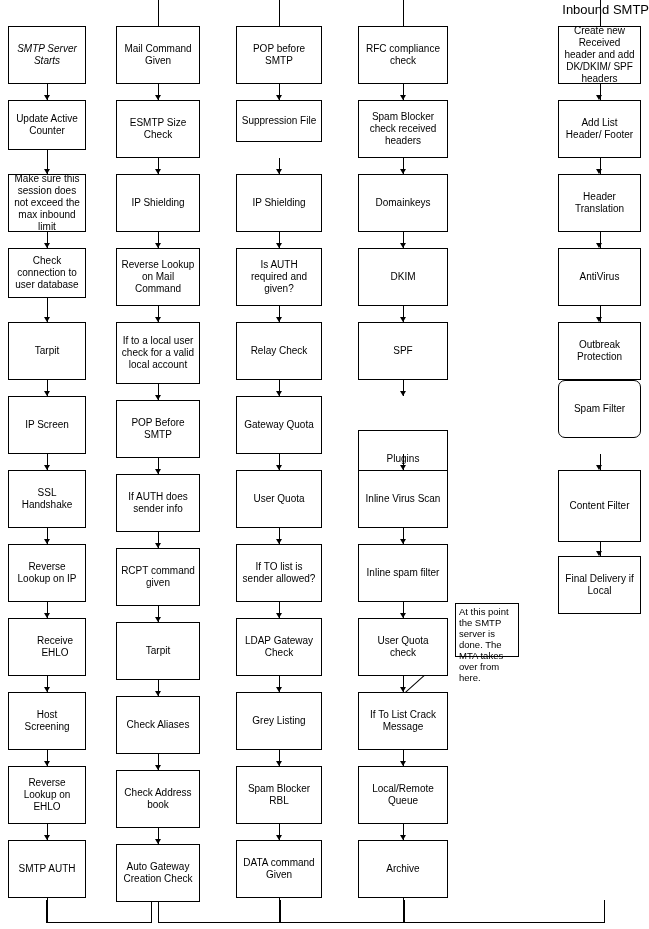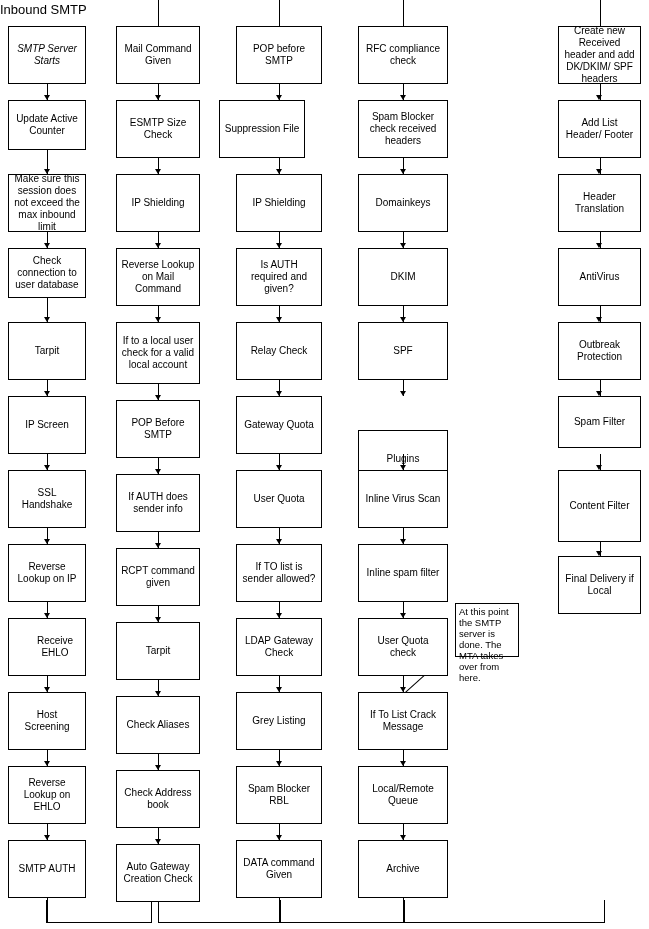--- a/index.html
+++ b/index.html
@@ -13,21 +13,21 @@
     font-family: "Liberation Sans", sans-serif;
     color: #000000;
     position: relative;
     overflow: hidden;
   }
   #title {
     position: absolute;
     top: 2px;
     left: 0;
     width: 649px;
-    text-align: left;
+    text-align: right;
     font-size: 13px;
     color: #000;
   }
   .column {
     position: absolute;
     top: 26px;
   }
   .node {
     position: absolute;
     box-sizing: border-box;
@@ -167,21 +167,21 @@
 <div class="arrowhead" style="left: 154.5px; top: 765px;"></div>
 <div class="node" style="left: 116px; top: 770px; width: 84px; height: 58px;">Check Address book</div>
 <div class="arrow" style="left: 158px; top: 828px; height: 16px;"></div>
 <div class="arrowhead" style="left: 154.5px; top: 839px;"></div>
 <div class="node" style="left: 116px; top: 844px; width: 84px; height: 58px;">Auto Gateway Creation Check</div>
 <div class="arrow" style="left: 158px; top: 902px; height: 20px;"></div>
 <div class="arrow" style="left: 158px; top: 0px; height: 26px;"></div>
 <div class="node" style="left: 236px; top: 26px; width: 86px; height: 58px;">POP before SMTP</div>
 <div class="arrow" style="left: 279px; top: 84px; height: 16px;"></div>
 <div class="arrowhead" style="left: 275.5px; top: 95px;"></div>
-<div class="node" style="left: 219px; top: 100px; width: 86px; height: 58px;">Suppression File</div>
+<div class="node" style="left: 236px; top: 100px; width: 86px; height: 42px;">Suppression File</div>
 <div class="arrow" style="left: 279px; top: 158px; height: 16px;"></div>
 <div class="arrowhead" style="left: 275.5px; top: 169px;"></div>
 <div class="node" style="left: 236px; top: 174px; width: 86px; height: 58px;">IP Shielding</div>
 <div class="arrow" style="left: 279px; top: 232px; height: 16px;"></div>
 <div class="arrowhead" style="left: 275.5px; top: 243px;"></div>
 <div class="node" style="left: 236px; top: 248px; width: 86px; height: 58px;">Is AUTH required and given?</div>
 <div class="arrow" style="left: 279px; top: 306px; height: 16px;"></div>
 <div class="arrowhead" style="left: 275.5px; top: 317px;"></div>
 <div class="node" style="left: 236px; top: 322px; width: 86px; height: 58px;">Relay Check</div>
 <div class="arrow" style="left: 279px; top: 380px; height: 16px;"></div>
@@ -251,20 +251,20 @@
 <div class="arrowhead" style="left: 596px; top: 169px;"></div>
 <div class="node" style="left: 558px; top: 174px; width: 83px; height: 58px;">Header Translation</div>
 <div class="arrow" style="left: 599.5px; top: 232px; height: 16px;"></div>
 <div class="arrowhead" style="left: 596px; top: 243px;"></div>
 <div class="node" style="left: 558px; top: 248px; width: 83px; height: 58px;">AntiVirus</div>
 <div class="arrow" style="left: 599.5px; top: 306px; height: 16px;"></div>
 <div class="arrowhead" style="left: 596px; top: 317px;"></div>
 <div class="node" style="left: 558px; top: 322px; width: 83px; height: 58px;">Outbreak Protection</div>
 <div class="arrow" style="left: 599.5px; top: 380px; height: 16px;"></div>
 <div class="arrowhead" style="left: 596px; top: 391px;"></div>
-<div class="node" style="left: 558px; top: 396px; width: 83px; height: 52px;">Spam Filter</div>
+<div class="node" style="left: 558px; top: 380px; width: 83px; height: 58px; border-radius: 7px;">Spam Filter</div>
 <div class="arrow" style="left: 599.5px; top: 454px; height: 16px;"></div>
 <div class="arrowhead" style="left: 596px; top: 465px;"></div>
 <div class="node" style="left: 558px; top: 470px; width: 83px; height: 72px;">Content Filter</div>
 <div class="arrow" style="left: 599.5px; top: 542px; height: 14px;"></div>
 <div class="arrowhead" style="left: 596px; top: 551px;"></div>
 <div class="node" style="left: 558px; top: 556px; width: 83px; height: 58px;">Final Delivery if Local</div>
 <div class="arrow" style="left: 599.5px; top: 0px; height: 26px;"></div>
 
 </body></html>

